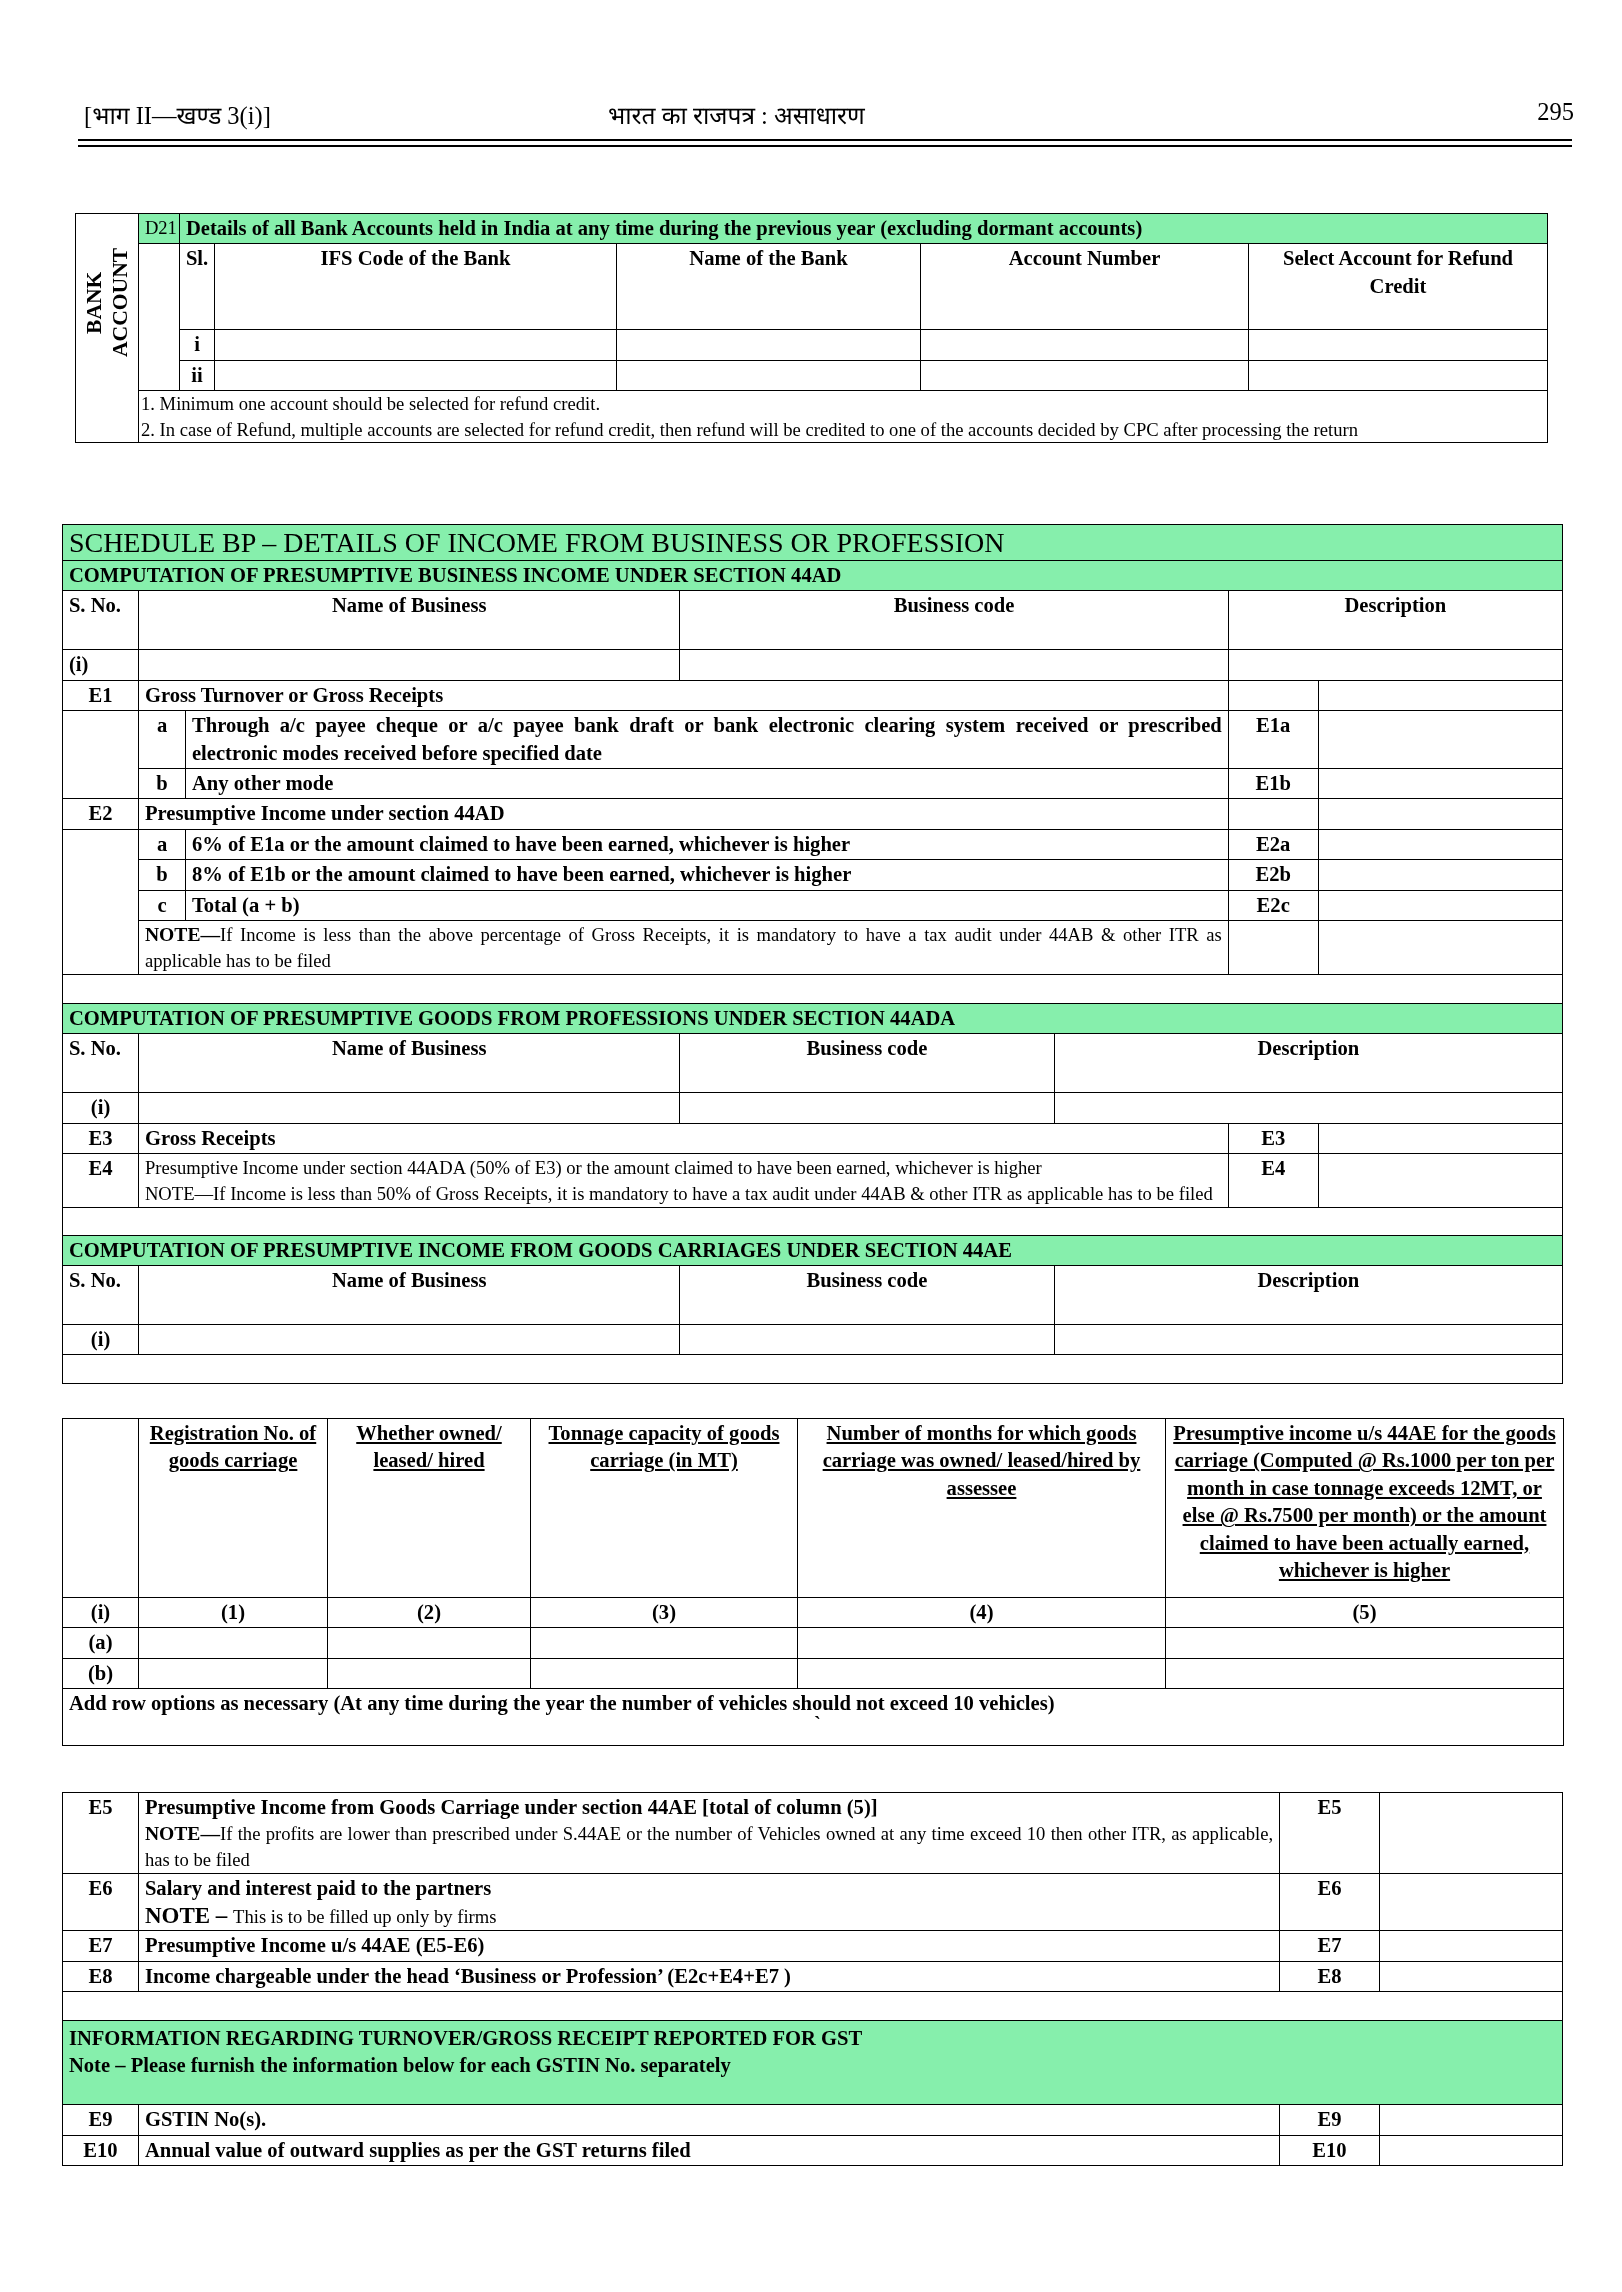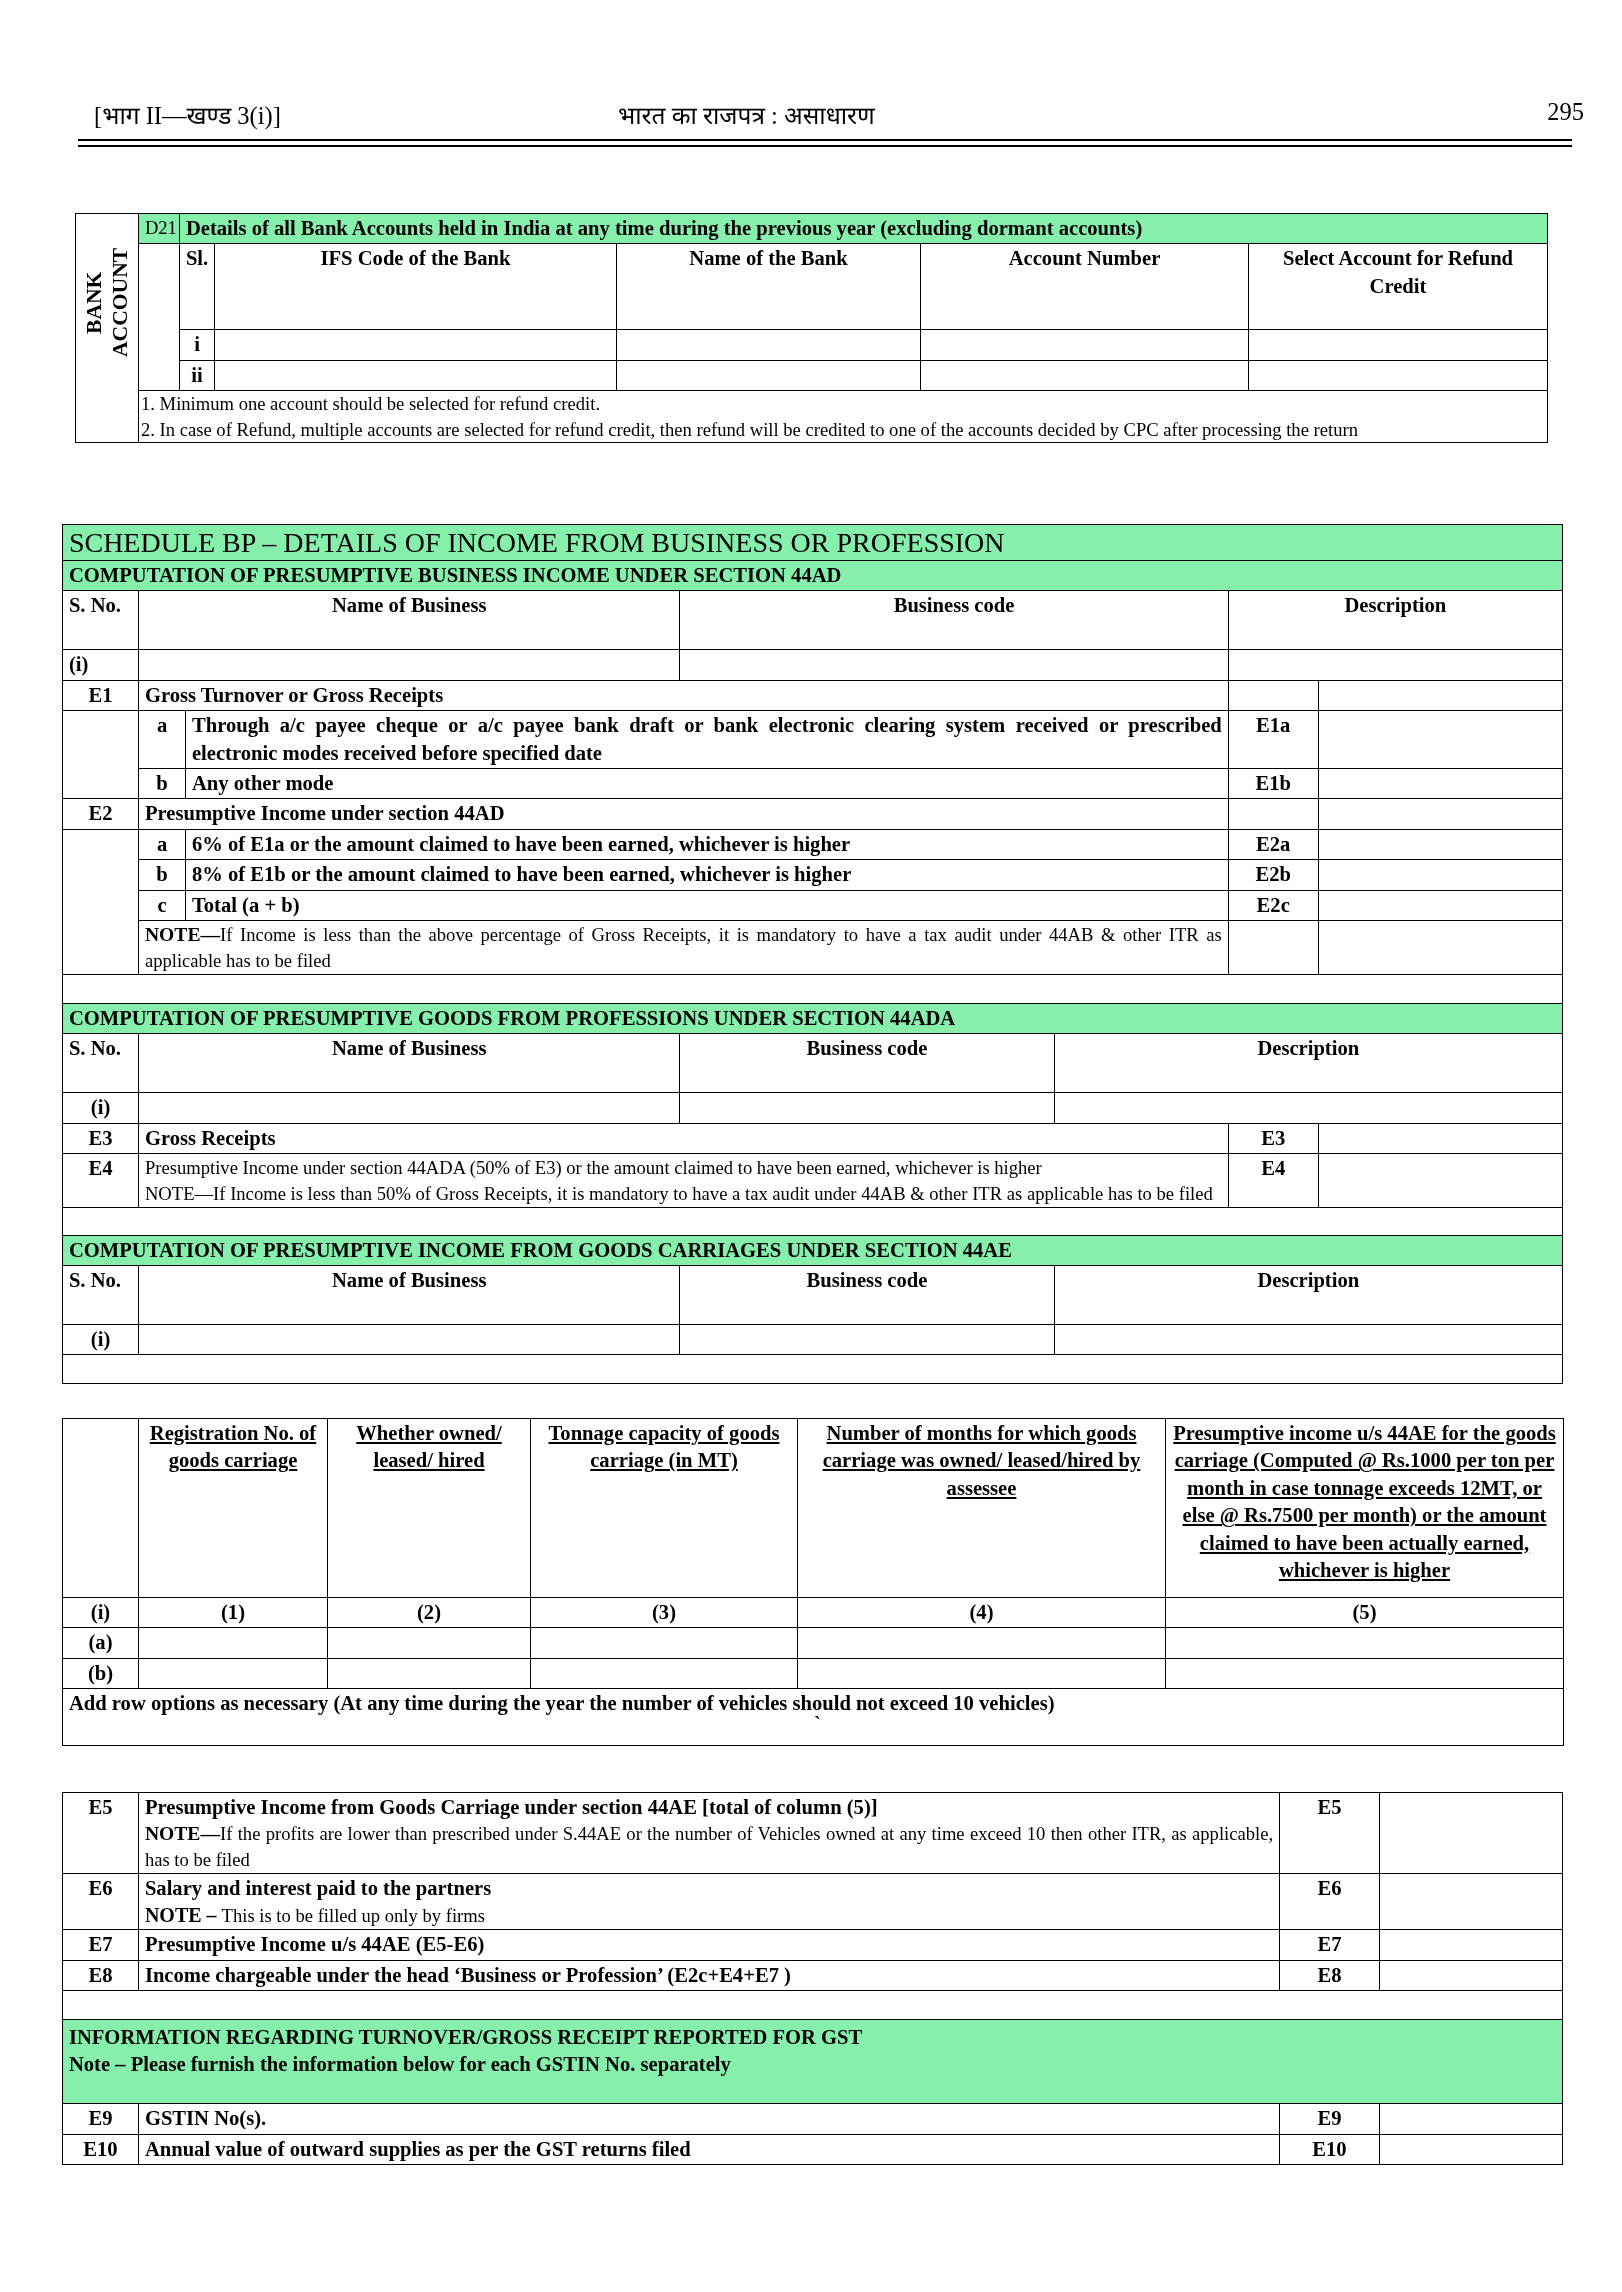--- a/index.html
+++ b/index.html
@@ -1,17 +1,17 @@
 <!DOCTYPE html>
 <html><head>
 <meta charset="utf-8">
 <style>
   html, body { margin:0; padding:0; background:#ffffff; }
   body { width:1622px; height:2293px; position:relative; font-family:"Liberation Serif", "DejaVu Serif", serif; color:#000; }
-  .page-header { position:absolute; left:94px; top:98px; width:1490px; height:39px; font-size:24.5px; }
+  .page-header { position:absolute; left:84px; top:98px; width:1490px; height:39px; font-size:24.5px; }
   .page-header .left { position:absolute; left:0; top:0; }
   .page-header .center { position:absolute; left:524px; top:0; }
   .page-header .right { position:absolute; right:0; top:0; }
   .rule { position:absolute; left:78px; width:1494px; border-top:2px solid #000; }
 
   table { border-collapse:collapse; position:absolute; table-layout:fixed; }
   td { border:1px solid #000; vertical-align:top; padding:1px 5.9px; font-size:20.6px; line-height:27.4px; }
   .b { font-weight:bold; }
   .grey { background:#86efac; }
   .center { text-align:center; }
@@ -289,21 +289,21 @@
       <div class="b">Presumptive Income from Goods Carriage under section 44AE [total of column (5)]</div>
       <div class="small" style="text-align:justify;"><span class="b" style="font-size:19.6px;">NOTE—</span><span>If the profits are lower than prescribed under S.44AE or the number of Vehicles owned at any time exceed 10 then other ITR, as applicable, has to be filed</span></div>
     </td>
     <td class="b center">E5</td>
     <td></td>
   </tr>
   <tr>
     <td class="b center">E6</td>
     <td>
       <div class="b">Salary and interest paid to the partners</div>
-      <div class="small"><span class="b" style="font-size:20px;margin-top:20px;">NOTE – </span><span>This is to be filled up only by firms</span></div>
+      <div class="small"><span class="b" style="font-size:23px;margin-top:20px;">NOTE – </span><span>This is to be filled up only by firms</span></div>
     </td>
     <td class="b center">E6</td>
     <td></td>
   </tr>
   <tr style="height:29px;padding-left:20px;">
     <td class="b center">E7</td>
     <td class="b">Presumptive Income u/s 44AE (E5-E6)</td>
     <td class="b center">E7</td>
     <td></td>
   </tr>

